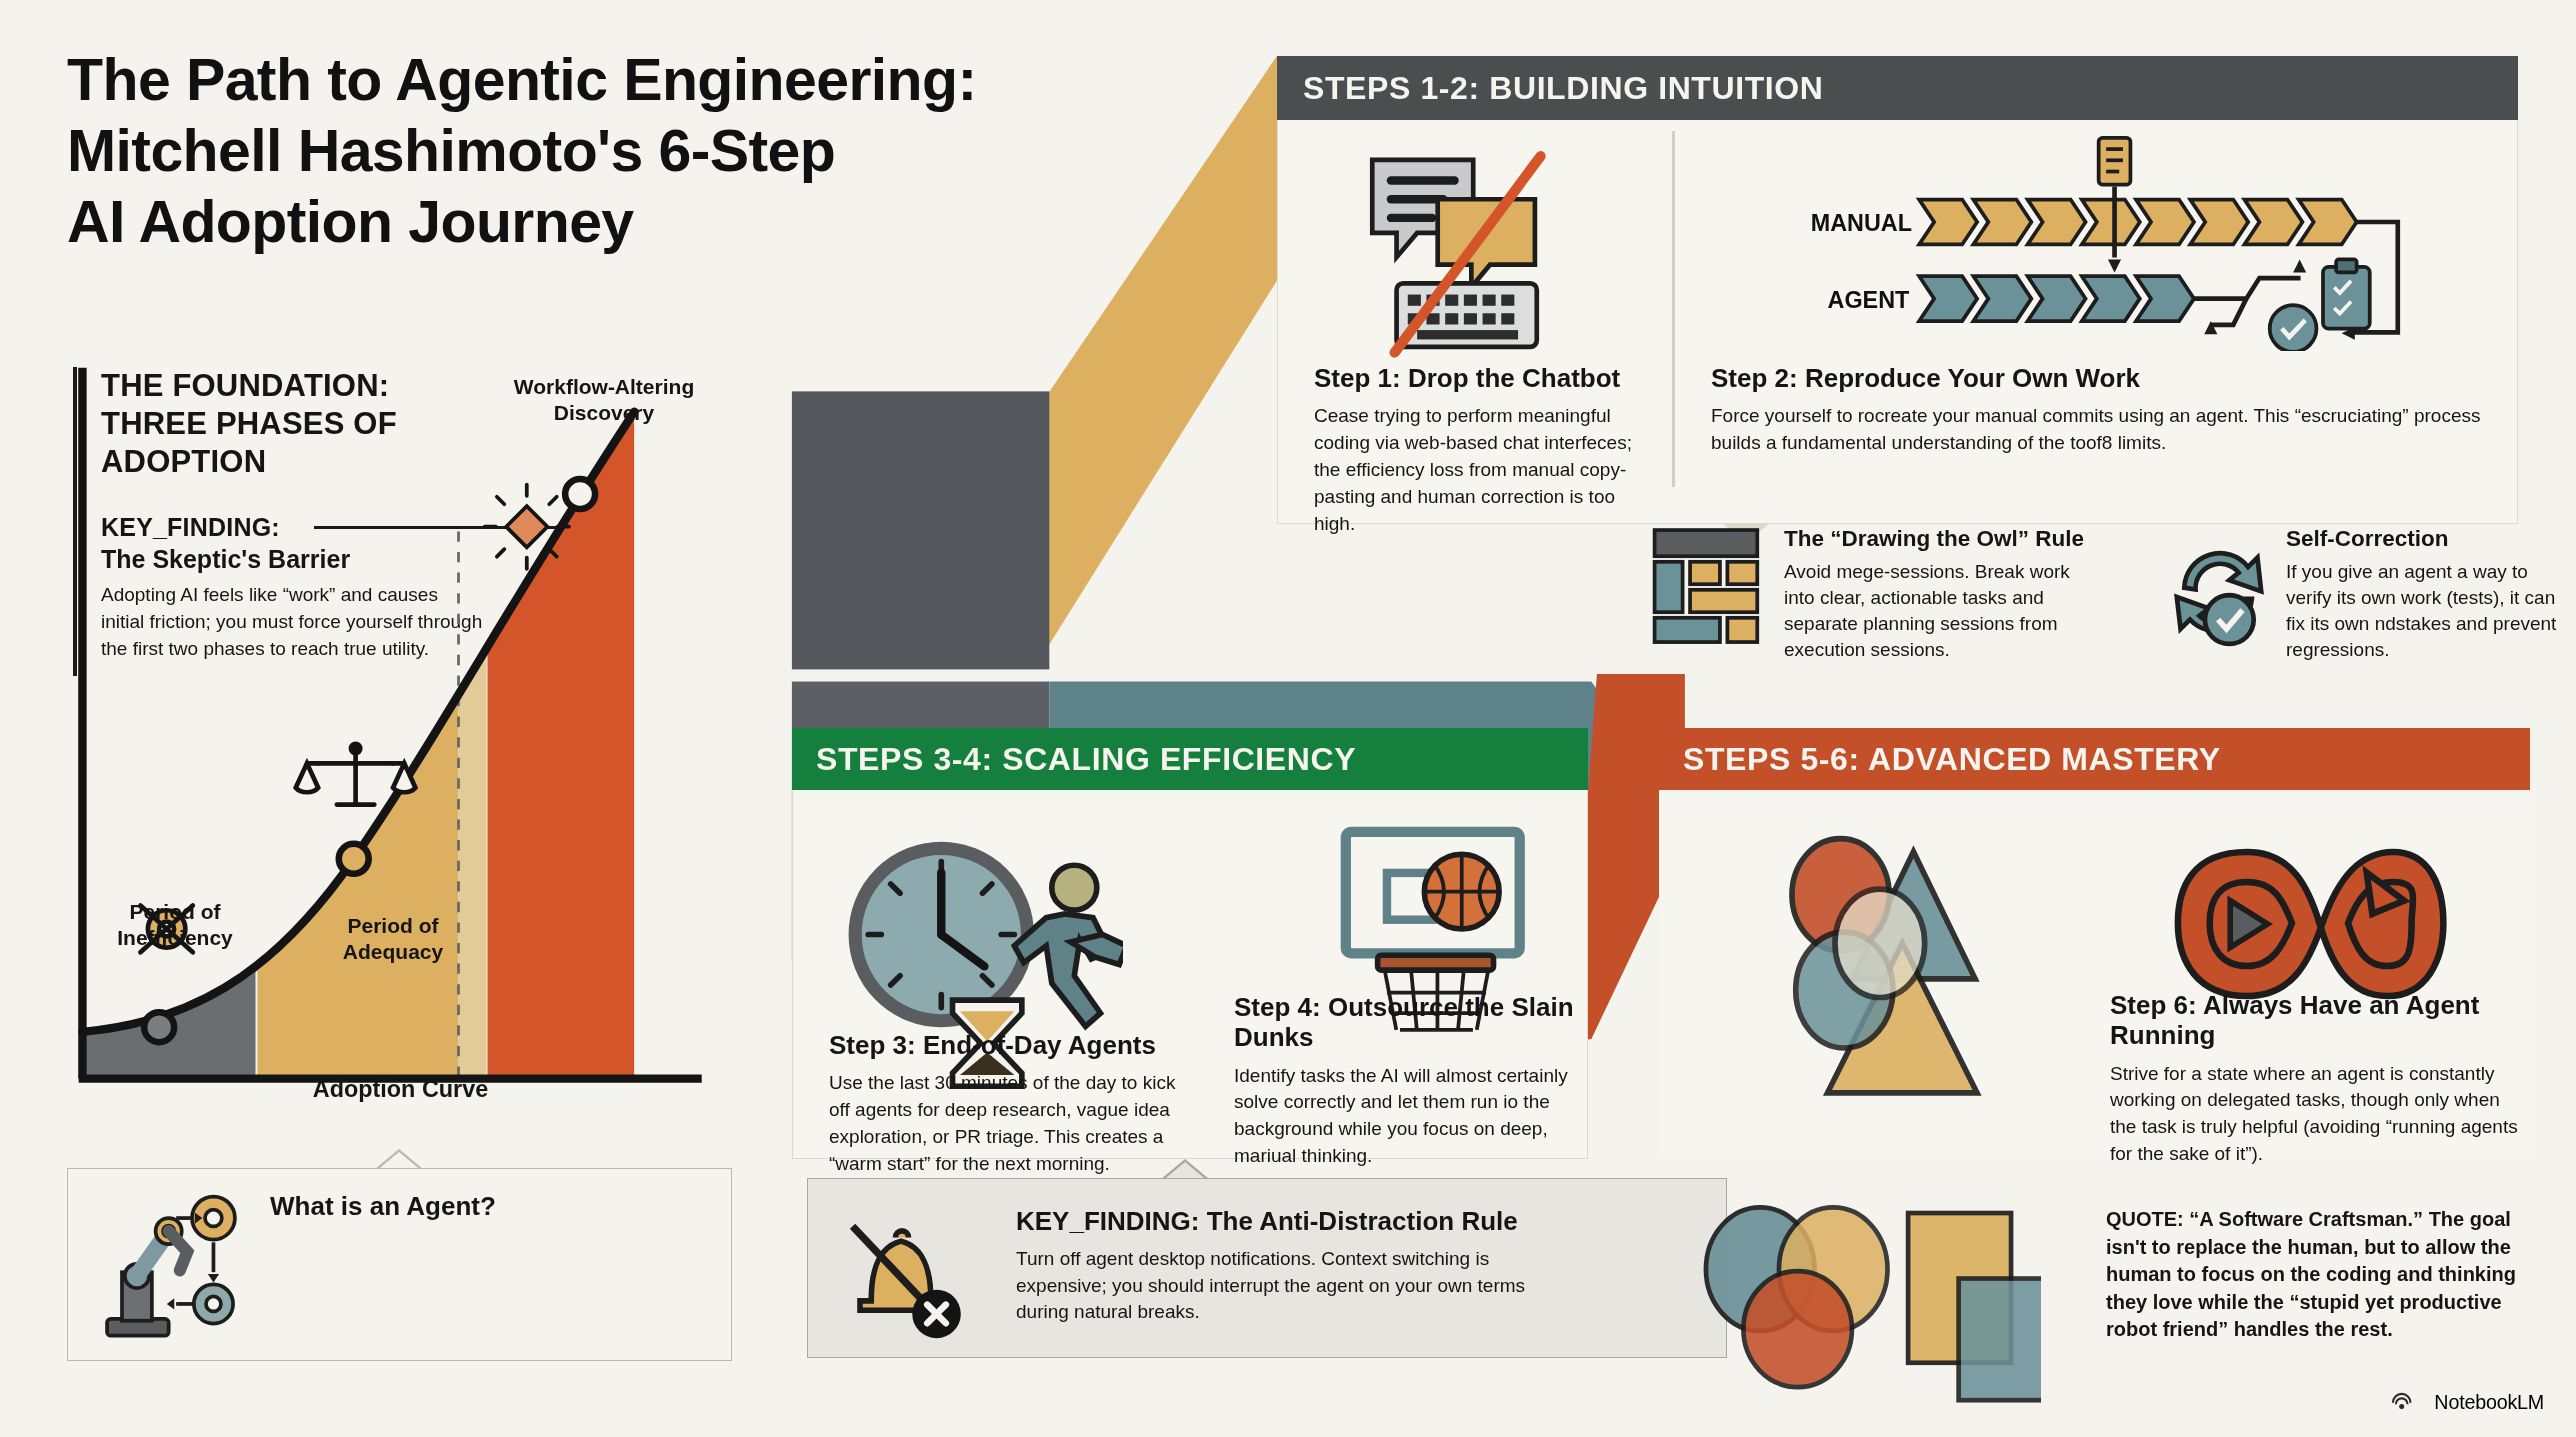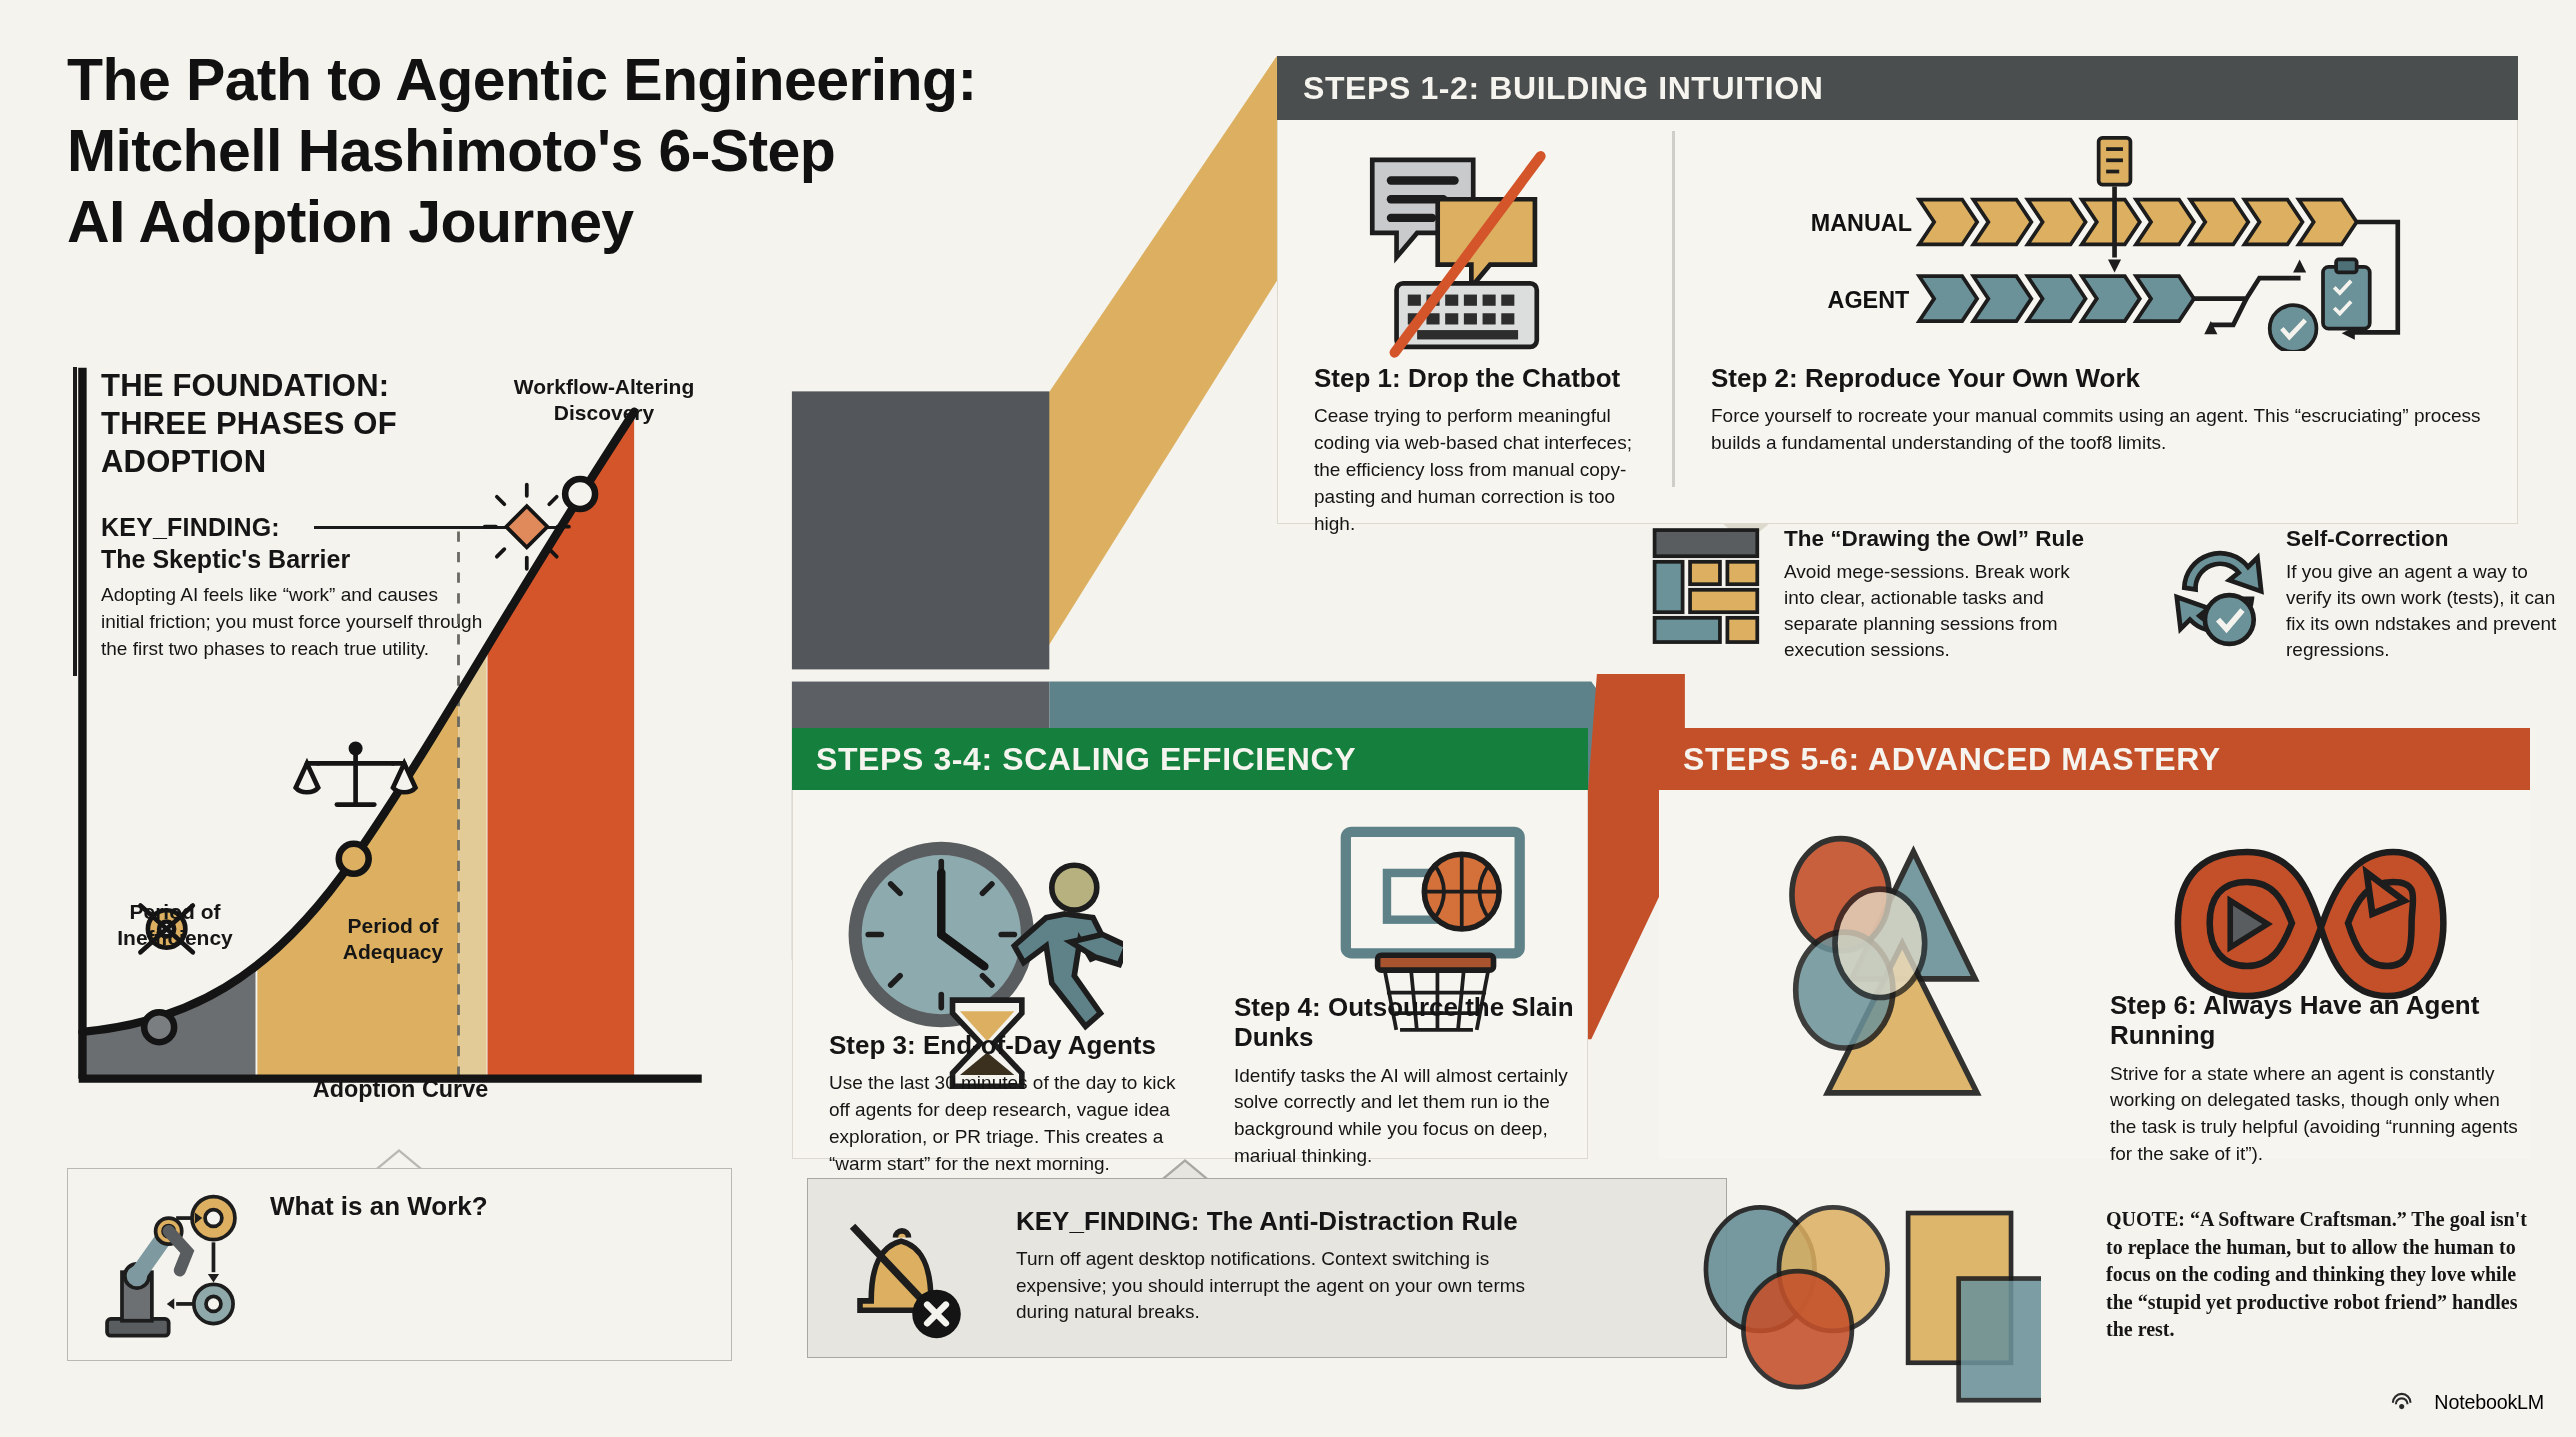--- a/index.html
+++ b/index.html
@@ -232,21 +232,21 @@
         <circle cx="128" cy="126" r="8" fill="#f4f3ee"></circle>
         <line x1="88" y1="34" x2="106" y2="34" stroke-width="4"></line>
         <polygon points="108,28 108,40 116,34" fill="#1d1d1d" stroke="none"></polygon>
         <line x1="128" y1="60" x2="128" y2="92" stroke-width="4"></line>
         <polygon points="122,94 134,94 128,103" fill="#1d1d1d" stroke="none"></polygon>
         <line x1="106" y1="126" x2="88" y2="126" stroke-width="4"></line>
         <polygon points="86,120 86,132 78,126" fill="#1d1d1d" stroke="none"></polygon>
       </g>
     </svg>
     <div style="position:absolute;left:202px;top:22.5px;width:440px;">
-      <div class="card-h">What is an Work?</div>
+      <div class="card-h">What is an Agent?</div>
     </div>
   </div>
 
   <div class="notch" style="left:1161px;top:1159px;border-bottom:20.6px solid #a8a7a1;"></div>
   <div class="notch" style="left:1161px;top:1162px;border-bottom:20.6px solid #e6e5e0;"></div>
   <div class="card card-anti">
     <svg width="154" height="150" style="position:absolute;left:24px;top:17px;" viewBox="0 0 165 160">
       <g stroke="#1d1d1d" stroke-width="6" fill="none">
         <path d="M 42 112 C 42 78 50 54 74 48 C 98 54 106 78 106 112 L 118 112 L 118 122 L 30 122 L 30 112 Z" fill="#dcb060"></path>
         <path d="M 68 44 a 7 7 0 0 1 14 0" fill="#dcb060"></path>
@@ -488,21 +488,21 @@
 
   <svg width="365" height="206" style="position:absolute;left:1676px;top:1198px;" viewBox="0 0 390 220">
     <g stroke="#1d1d1d" stroke-width="5">
       <ellipse cx="90" cy="76" rx="58" ry="66" fill="#6b9299" opacity="0.92"></ellipse>
       <ellipse cx="168" cy="76" rx="58" ry="66" fill="#dcb060" opacity="0.85"></ellipse>
       <ellipse cx="130" cy="140" rx="58" ry="62" fill="#c4502a" opacity="0.88"></ellipse>
       <rect x="248" y="16" width="110" height="160" fill="#dcb060" opacity="0.92"></rect>
       <rect x="302" y="86" width="110" height="130" fill="#6b9299" opacity="0.88"></rect>
     </g>
   </svg>
-  <div class="quote-b" style="position:absolute;left:2106px;top:1206px;width:421px;font-family:Liberation Serif, serif;">QUOTE: “A Software Craftsman.” The goal isn't to replace the human, but to allow the human to focus on the coding and thinking they love while the “stupid yet productive robot friend” handles the rest.</div>
+  <div class="quote-b" style="position:absolute;left:2106px;top:1206px;width:421px;">QUOTE: “A Software Craftsman.” The goal isn't to replace the human, but to allow the human to focus on the coding and thinking they love while the “stupid yet productive robot friend” handles the rest.</div>
 
   <div class="brand">
     <svg width="23.4" height="23.4" viewBox="0 0 24 24">
       <path d="M3 12 A9 9 0 0 1 21 12" fill="none" stroke="#2a2a2a" stroke-width="2.2"></path>
       <path d="M6 13.5 A6 6 0 0 1 18 13.5" fill="none" stroke="#2a2a2a" stroke-width="2.2"></path>
       <circle cx="12" cy="16" r="2.6" fill="#2a2a2a"></circle>
     </svg>
     <span>NotebookLM</span>
   </div>
 

